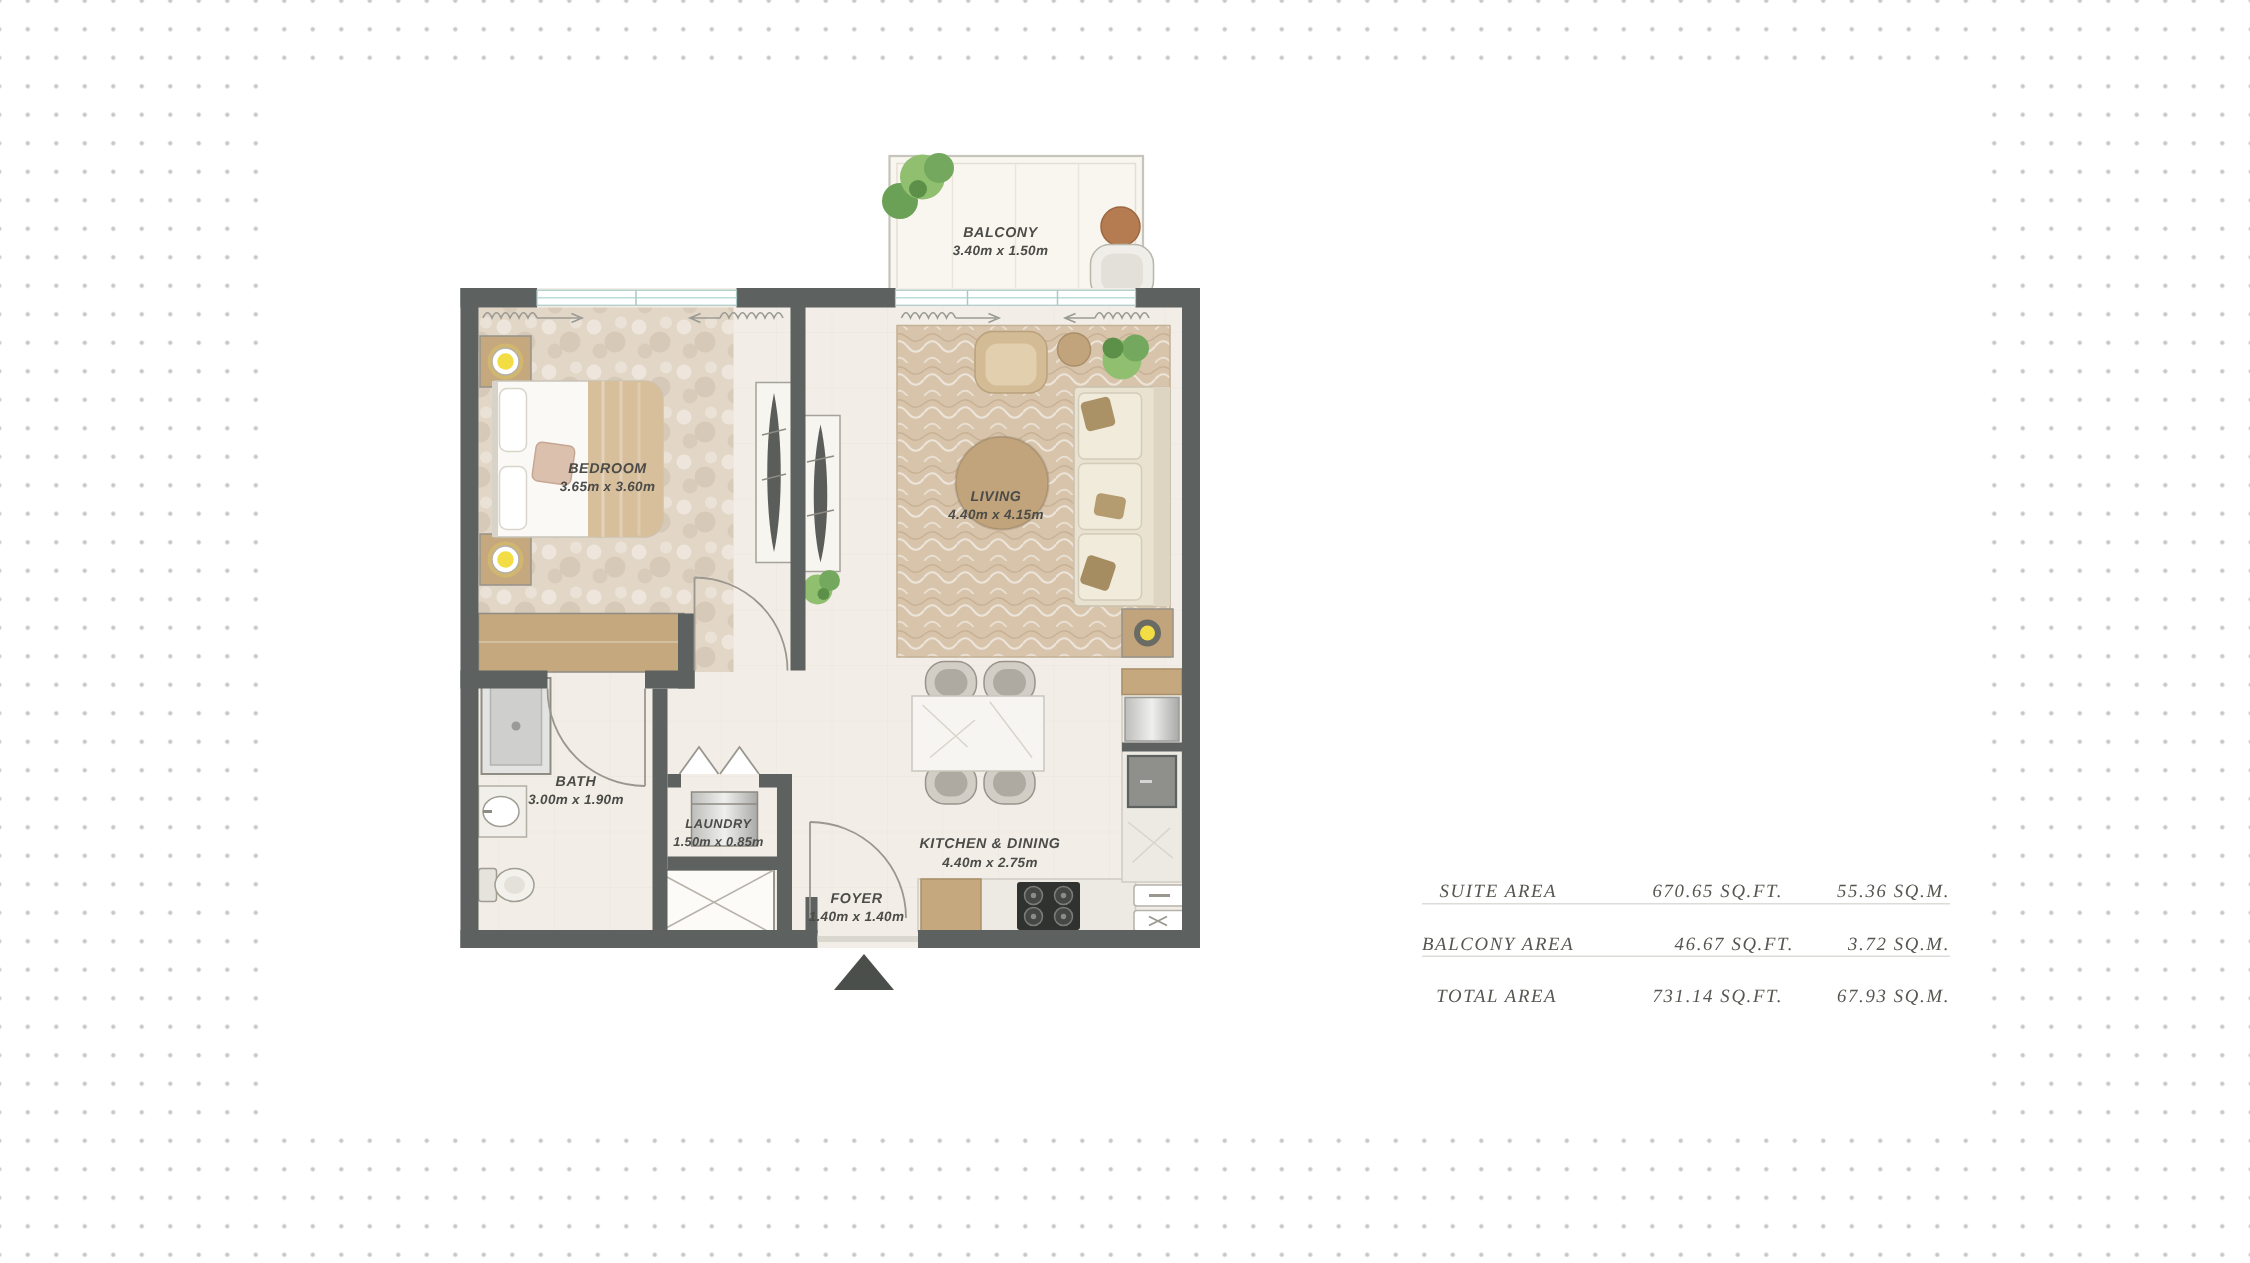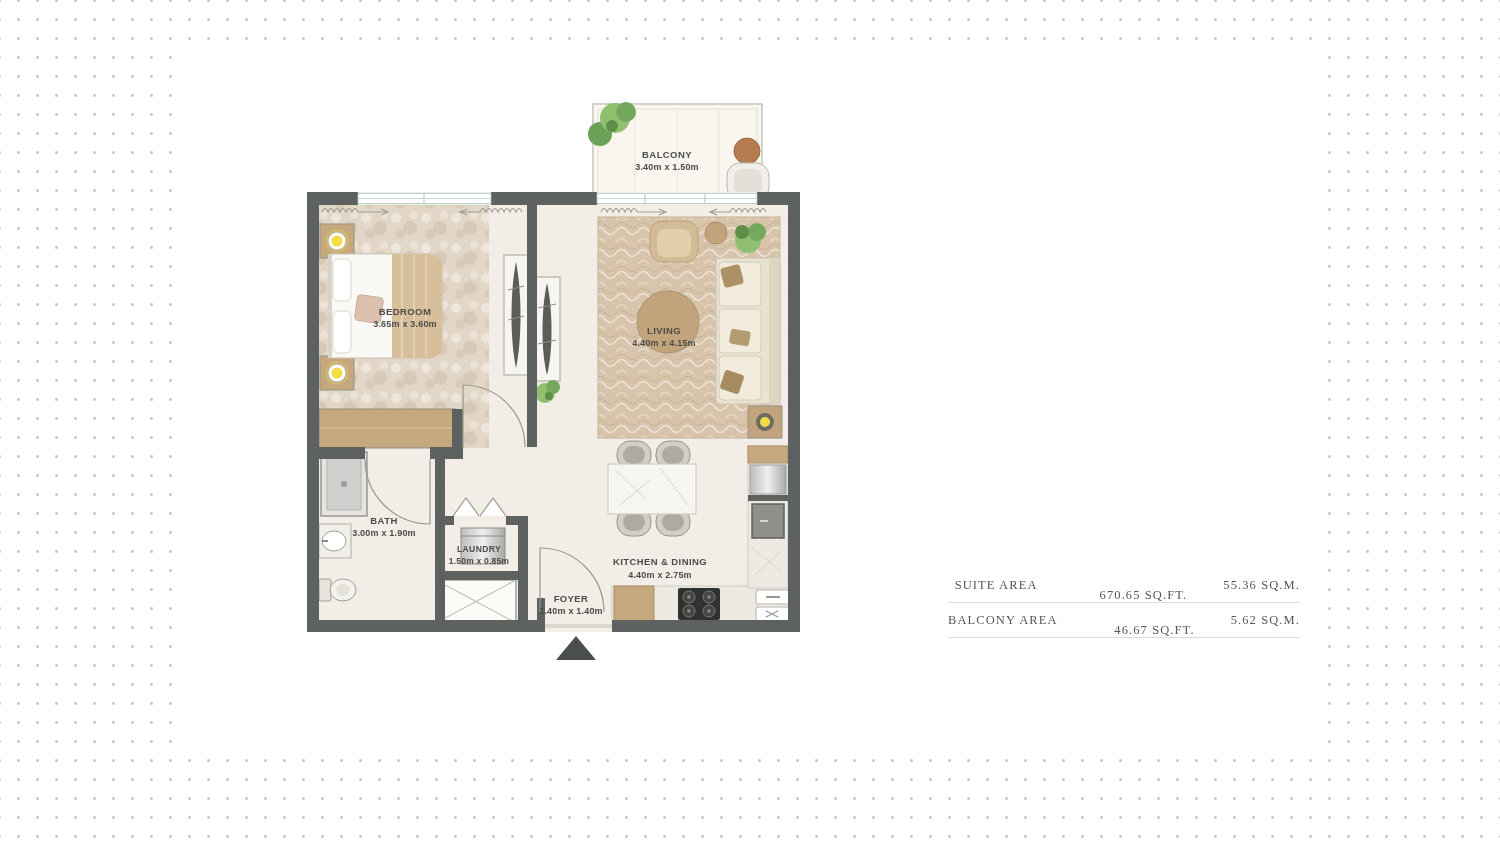--- a/index.html
+++ b/index.html
@@ -2,32 +2,33 @@
 <html><head>
 <meta charset="utf-8">
 <style>
   html,body{margin:0;padding:0;}
   .page{
     position:relative;width:1500px;height:842px;overflow:hidden;
     background-color:#ffffff;
     background-image:radial-gradient(circle,#c7c7c7 1.1px,rgba(199,199,199,0) 1.7px);
     background-size:19px 19px;background-position:9px 10px;
     font-family:"Liberation Sans",sans-serif;
+    font-style:italic;
   }
   .canvas{position:absolute;left:181px;top:47px;width:1143px;height:701px;background:#ffffff;}
   .plan-svg{position:absolute;left:0;top:0;}
   
   .plabel{font-family:"Liberation Sans",sans-serif;font-weight:bold;font-size:9.5px;fill:#4b4b48;letter-spacing:.4px;text-anchor:middle;}
   .pdims{font-family:"Liberation Sans",sans-serif;font-weight:bold;font-size:9px;fill:#4b4b48;letter-spacing:.2px;text-anchor:middle;}
   .psmall{font-size:8.5px;}
   
   .area-table{position:absolute;left:948px;top:568px;width:352px;
     font-family:"Liberation Serif","DejaVu Serif",serif;color:#565751;
     font-size:12.5px;letter-spacing:1.1px;}
-  .area-row{display:flex;align-items:center;height:34px;gap:36px;}
+  .area-row{display:flex;align-items:flex-end;height:34px;gap:36px;}
   .col-label{width:96px;text-align:right;white-space:nowrap;}
   .col-sqft{width:122px;text-align:right;white-space:nowrap;margin-top:21px;}
   .col-sqm{flex:1;text-align:right;white-space:nowrap;}
   .area-div{border-top:1px solid #dcdcd8;height:0;}
 </style>
 </head>
 <body>
 
 <div class="page">
   <div class="canvas"></div>
@@ -322,17 +323,22 @@
   <div class="area-table">
     <div class="area-row">
       <span class="col-label">SUITE AREA</span>
       <span class="col-sqft">670.65 SQ.FT.</span>
       <span class="col-sqm">55.36 SQ.M.</span>
     </div>
     <div class="area-div"></div>
     <div class="area-row">
       <span class="col-label">BALCONY AREA</span>
       <span class="col-sqft">46.67 SQ.FT.</span>
-      <span class="col-sqm">5.62 SQ.M.</span>
+      <span class="col-sqm">3.72 SQ.M.</span>
     </div>
     <div class="area-div"></div>
+    <div class="area-row">
+      <span class="col-label">TOTAL AREA</span>
+      <span class="col-sqft">731.14 SQ.FT.</span>
+      <span class="col-sqm">67.93 SQ.M.</span>
+    </div>
   </div>
 </div>
 
 </body></html>

